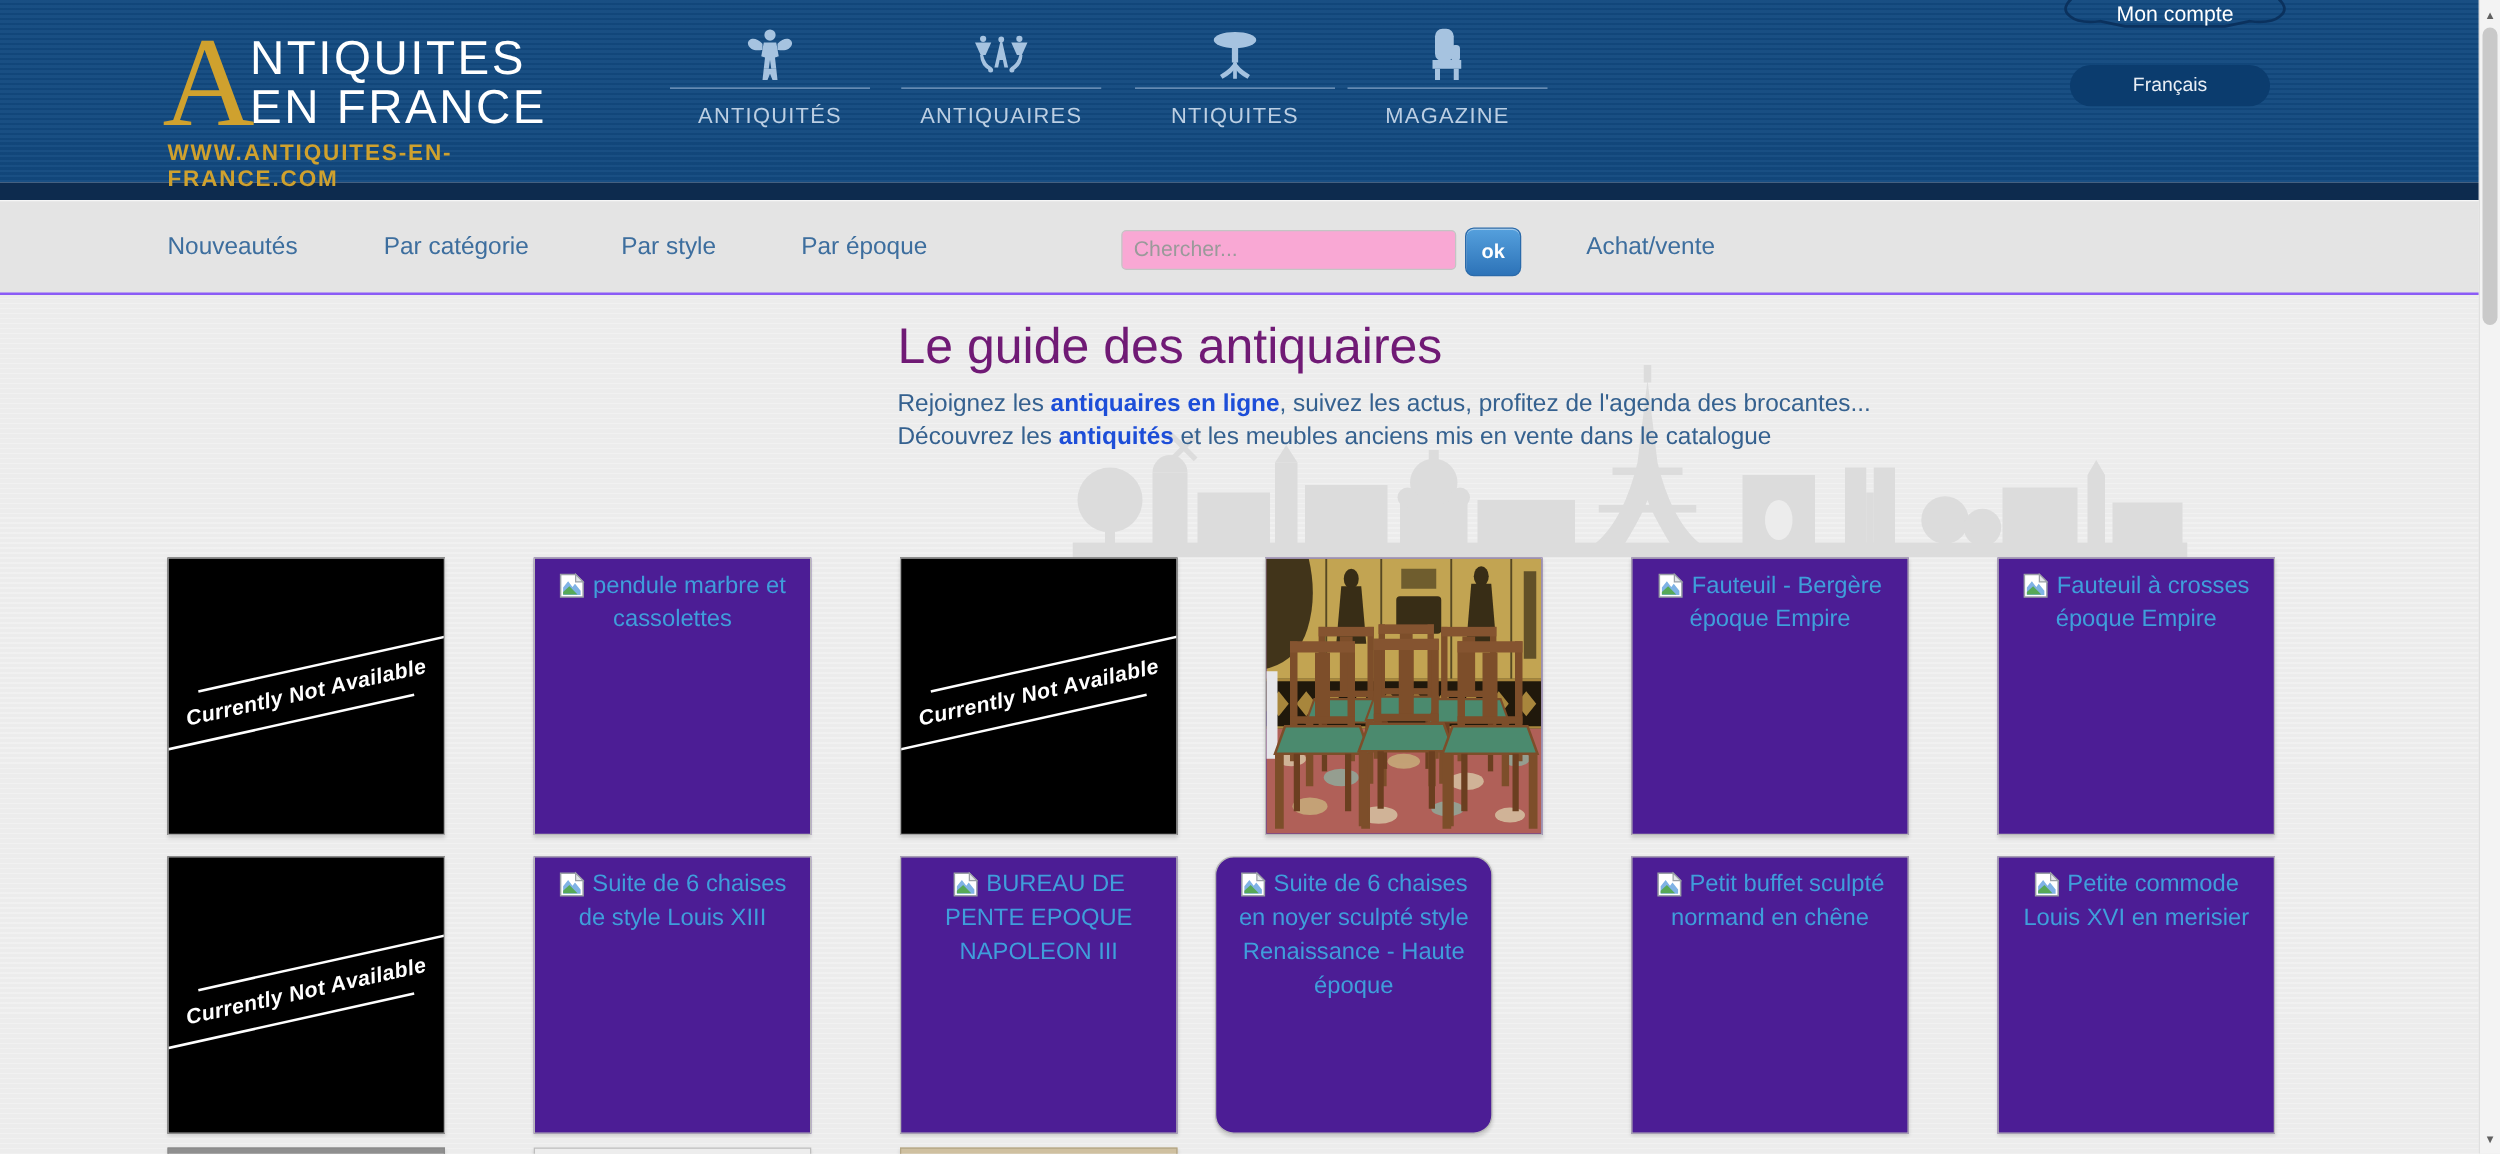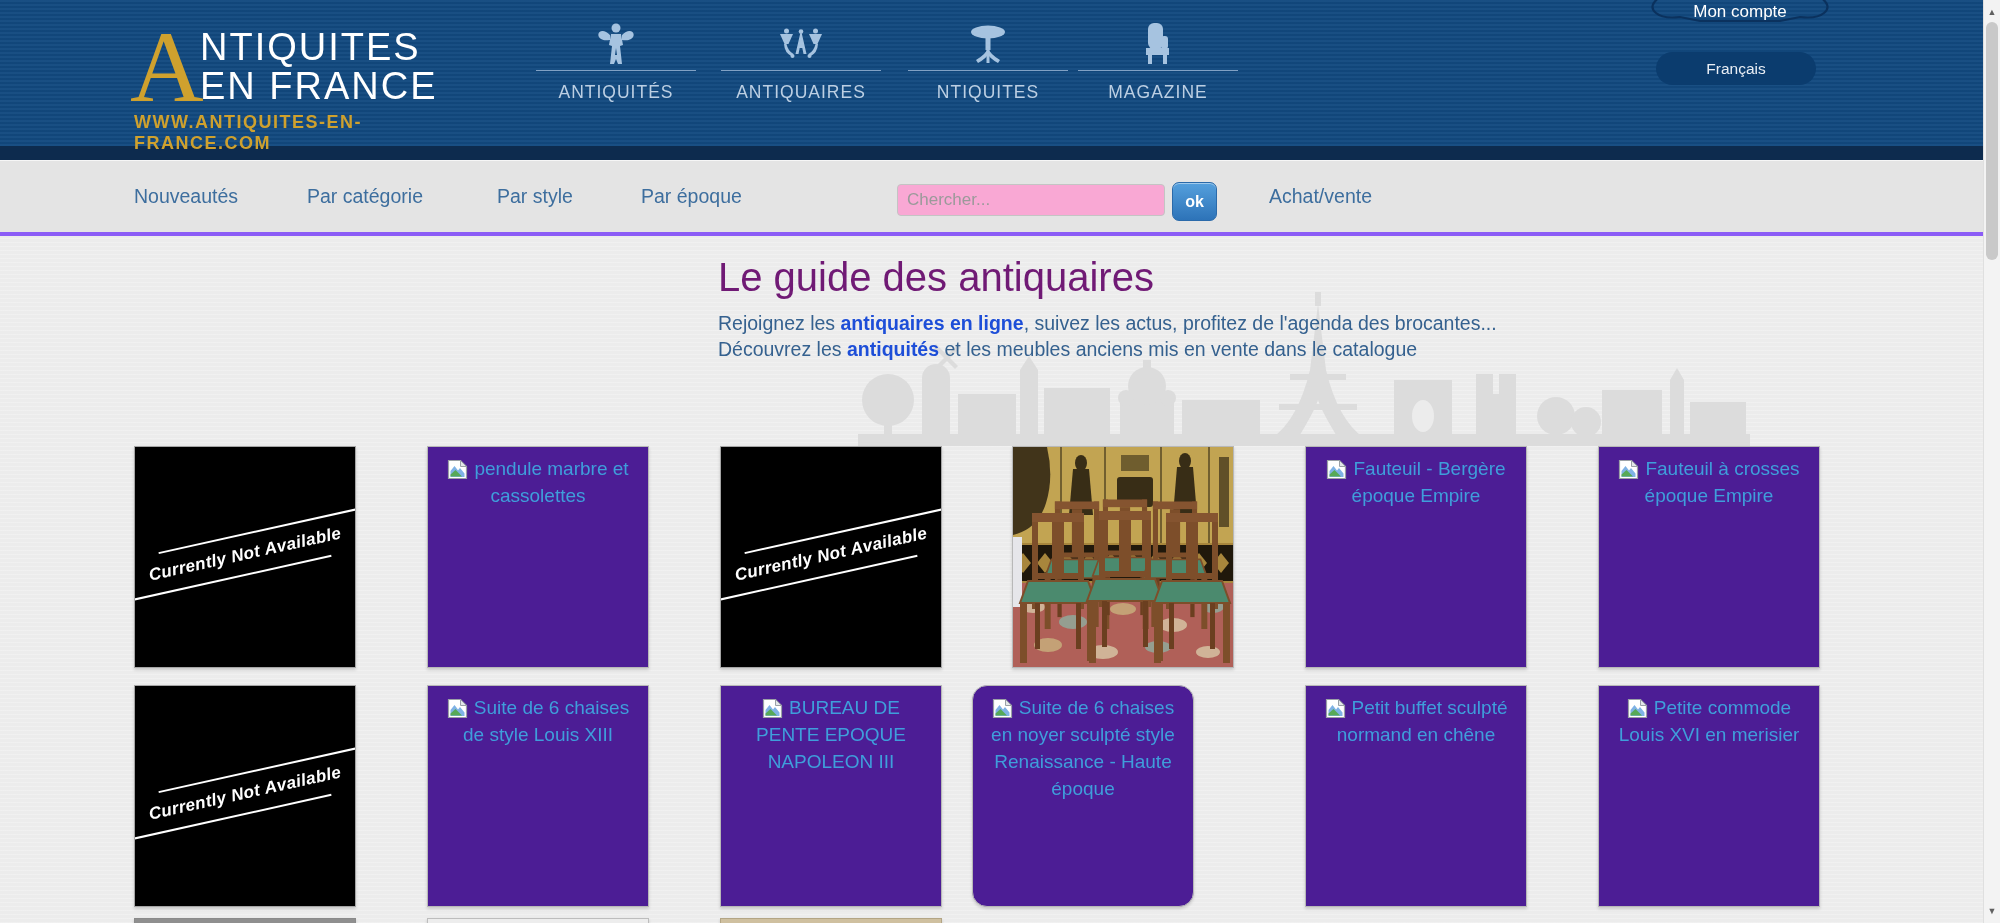--- a/index.html
+++ b/index.html
@@ -43,21 +43,21 @@
     font-size:17px;padding-top:2px;z-index:6;cursor:pointer;}
   .account-frame{position:absolute;left:0;top:-4px;width:190px;height:42px;z-index:-1;}
   .lang-pill{
     position:absolute;left:1656px;top:52px;width:160px;height:33px;border-radius:17px;
     background:#0b3c6e;color:#e9eef5;font-size:15.5px;
     display:flex;align-items:center;justify-content:center;z-index:6;cursor:pointer;
   }
   
   .navbar{
     position:absolute;left:0;top:160px;width:2000px;height:76px;
-    background:#e4e4e4;border-top:1px solid #f6f6f6;border-bottom:4px solid #8b5cf6;
+    background:#e4e4e4;border-top:1px solid #f6f6f6;border-bottom:2px solid #8b5cf6;
     box-sizing:border-box;z-index:5;
   }
   .nav-link{
     position:absolute;top:0;height:100%;display:flex;align-items:center;
     color:#3d6e9e;font-size:19.5px;cursor:pointer;text-decoration:none;
   }
   .nl-0{left:134px}.nl-1{left:307px}.nl-2{left:497px}.nl-3{left:641px}.nl-right{left:1269px}
   .search-input{
     position:absolute;left:897px;top:23px;width:268px;height:32px;box-sizing:border-box;
     border:1px solid #c4c4c4;border-radius:4px;background:#f9a8d4;

